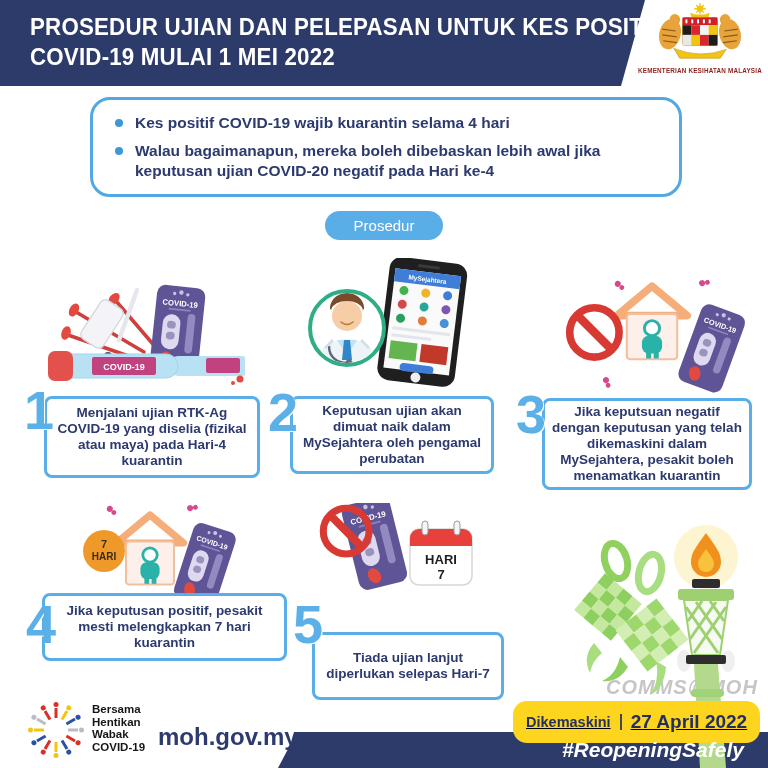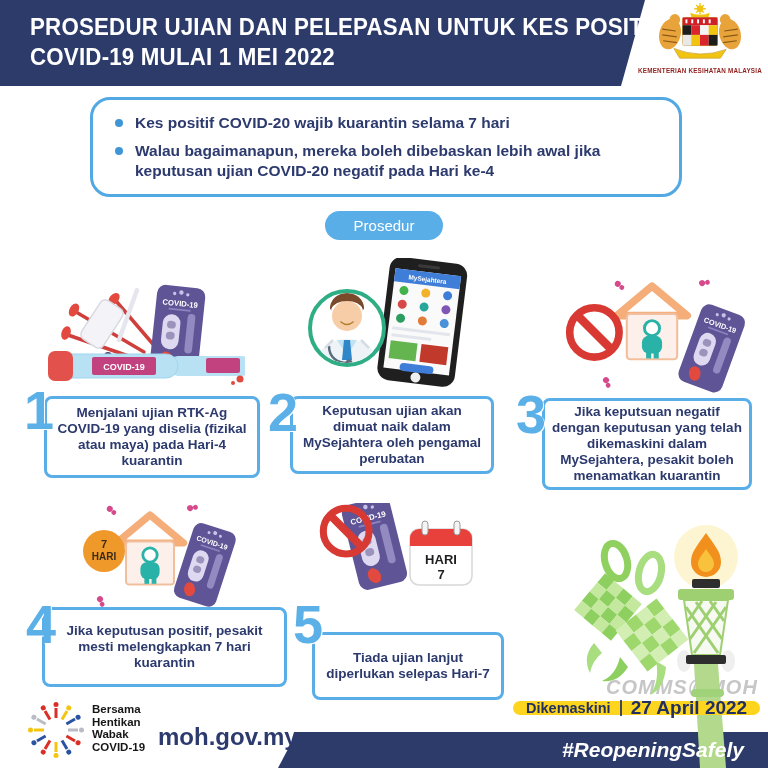--- a/index.html
+++ b/index.html
@@ -31,22 +31,22 @@
   
   .burst{position:absolute;left:27px;top:700px;z-index:2;}
   .campaign{position:absolute;left:92px;top:703px;z-index:2;color:#161616;font-weight:bold;
             font-size:11.5px;line-height:1.1;}
   .site{position:absolute;left:158px;top:723px;color:#2c3a6e;font-weight:bold;font-size:24px;z-index:2;}
   .watermark{position:absolute;left:606px;top:676px;color:#c6c6c6;font-style:italic;font-weight:bold;
              font-size:20px;letter-spacing:1px;z-index:1;}
   .bottombar{position:absolute;left:0;top:732px;width:768px;height:36px;background:#2d3b6b;
              clip-path:polygon(297px 0,768px 0,768px 36px,278px 36px);z-index:1;}
   .decor{position:absolute;left:560px;top:515px;z-index:2;}
-  .badge{position:absolute;left:513px;top:701px;height:14px;background:#fed51e;border-radius:14px;
-         display:flex;align-items:center;gap:9px;padding:0 13px;z-index:3;}
+  .badge{position:absolute;left:513px;top:701px;height:42px;background:#fed51e;border-radius:14px;
+         display:flex;align-items:center;gap:9px;padding:0 13px;z-index:3;text-decoration:underline;}
   .badge .lbl{color:#222f63;font-weight:bold;font-size:14.5px;}
   .badge .sep{width:2px;height:16px;background:#222f63;opacity:.85;}
   .badge .date{color:#222f63;font-weight:bold;font-size:19px;}
   .hashtag{position:absolute;right:24px;top:738px;color:#ffffff;font-style:italic;font-weight:600;
            font-size:21px;z-index:3;}
 </style>
 </head>
 <body>
 
 <div class="page">
@@ -132,21 +132,21 @@
       <rect x="74" y="24" width="9" height="10" fill="#f1c40f"></rect>
         <rect x="74" y="34" width="9" height="11" fill="#1d1d1b"></rect>
       <path d="M38,48 q27,11 54,1 l-6,9 l-42,0 z" fill="#f1c40f" stroke="#caa23a" stroke-width="0.8"></path>
     </svg>
     <div class="crest-caption">KEMENTERIAN KESIHATAN MALAYSIA</div>
   </div>
 
   <div class="sumbox">
     <div class="bullet">
       <div class="dot"></div>
-      <div class="btext">Kes positif COVID-20 wajib kuarantin selama 7 hari</div>
+      <div class="btext">Kes positif COVID-19 wajib kuarantin selama 4 hari</div>
     </div>
     <div class="bullet">
       <div class="dot"></div>
       <div class="btext">Walau bagaimanapun, mereka boleh dibebaskan lebih awal jika keputusan ujian COVID-20 negatif pada Hari ke-4</div>
     </div>
   </div>
 
   <div class="pill">
     <span>Prosedur</span>
   </div>
@@ -269,21 +269,21 @@
 
   <div class="step-box" style="left:44px;top:396px;width:216px;height:82px">
     <span>Menjalani ujian RTK-Ag COVID-19 yang diselia (fizikal atau maya) pada Hari-4 kuarantin</span>
     </div>
   <div class="step-box" style="left:542px;top:398px;width:210px;height:92px">
     <span>Jika keputsuan negatif dengan keputusan yang telah dikemaskini dalam MySejahtera, pesakit boleh menamatkan kuarantin</span>
     </div>
   <div class="step-box" style="left:290px;top:396px;width:204px;height:78px">
     <span>Keputusan ujian akan dimuat naik dalam MySejahtera oleh pengamal perubatan</span>
     </div>
-  <div class="step-box" style="left:42px;top:607px;width:245px;height:80px">
+  <div class="step-box" style="left:42px;top:593px;width:245px;height:68px">
     <span>Jika keputusan positif, pesakit mesti melengkapkan 7 hari kuarantin</span>
     </div>
   <div class="step-box" style="left:312px;top:632px;width:192px;height:68px">
     <span>Tiada ujian lanjut diperlukan selepas Hari-7</span>
     </div>
 
   <div class="watermark">COMMS@MOH</div>
 
   <div class="bottombar"></div>
 

